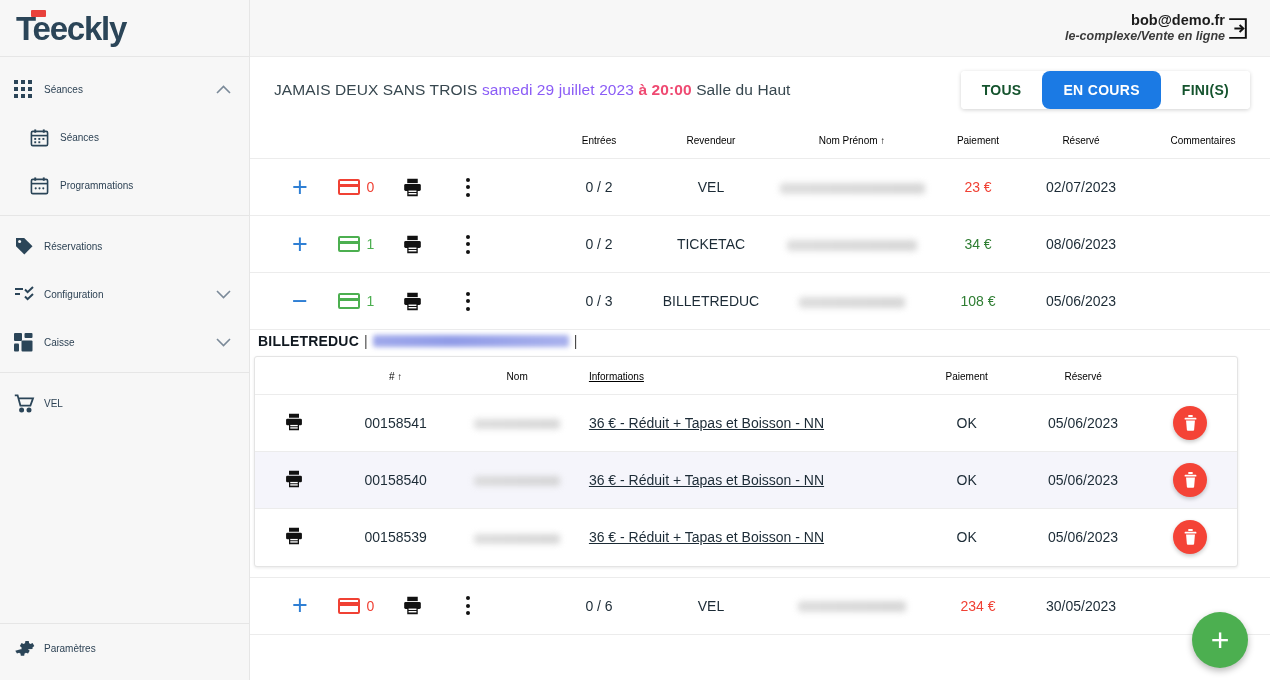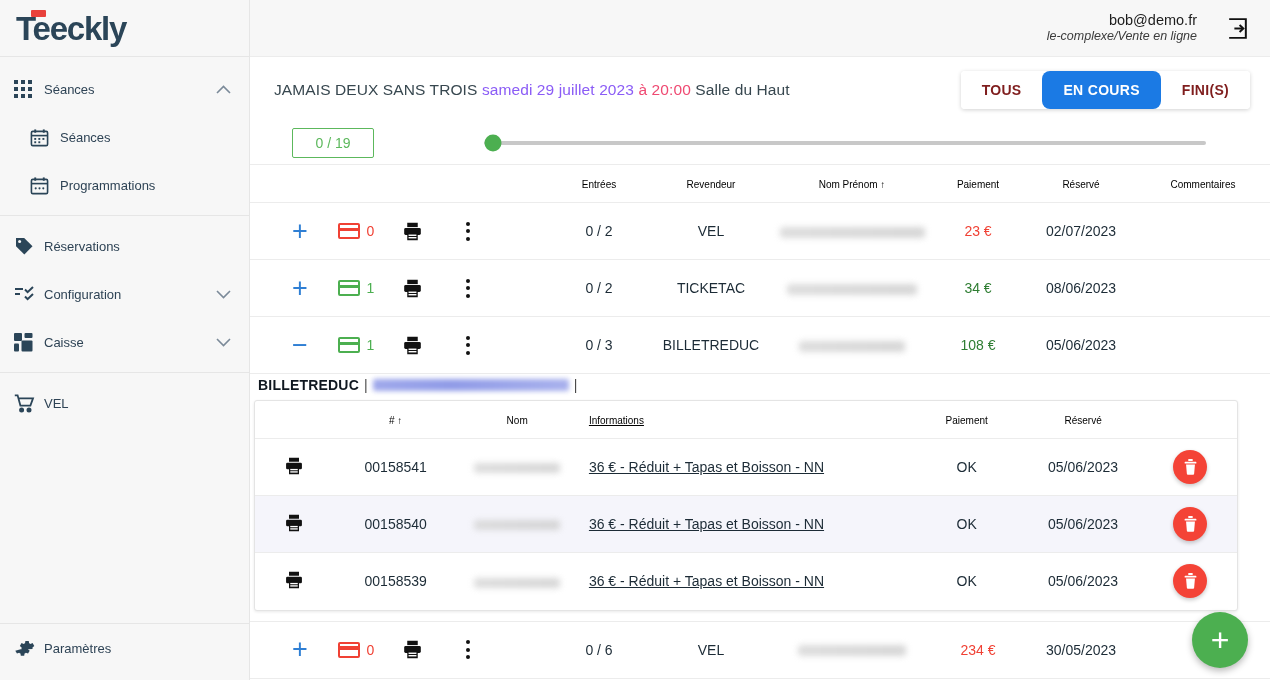--- a/index.html
+++ b/index.html
@@ -45,21 +45,21 @@
     border-radius: 1px;
   }
 
   .nav { padding-top: 8px; flex: 1 1 auto; }
   .nav-item {
     display: flex; align-items: center;
     height: 48px;
     padding: 0 18px 0 14px;
     cursor: pointer;
     color: #2e4355;
-    font-size: 13px;
+    font-size: 10px;
   }
   .nav-item .ico {
     width: 30px; min-width: 30px;
     display: flex; align-items: center; justify-content: flex-start;
     color: #2b4558;
   }
   .nav-item .label { flex: 1 1 auto; }
   .nav-item .chev { color: #7b8a99; display: flex; align-items: center; }
   .nav-item.sub { padding-left: 30px; }
   .nav-item.sub .ico { width: 30px; min-width: 30px; }
@@ -70,44 +70,44 @@
   }
 
   
   .main { flex: 1 1 auto; display: flex; flex-direction: column; min-width: 0; background:#fff; }
   .topbar {
     height: 57px; background: #f7f7f7;
     display: flex; align-items: center; justify-content: flex-end;
     padding-right: 20px;
     border-bottom: 1px solid #ececec;
   }
-  .user-block { text-align: right; line-height: 1.25; margin-right: 28px; }
+  .user-block { text-align: right; line-height: 1.25; margin-right: 0; font-weight: bold; }
   .user-email { font-size: 14.5px; color: #1c1c1c; }
   .user-org { font-size: 12.5px; color: #3b3b3b; font-style: italic; }
   .logout-btn { cursor: pointer; display:flex; align-items:center; }
 
   .content { flex: 1 1 auto; overflow: hidden; position: relative; background:#fff; }
 
   .session-header {
     display: flex; align-items: center; justify-content: space-between;
     padding: 14px 20px 12px 24px;
   }
   .session-title { font-size: 15.5px; color: #37474f; letter-spacing: .1px; }
   .session-title .date { color: #8b5cf6; }
-  .session-title .time { color: #ef4a72; }
+  .session-title .time { color: #ef4a72; font-weight: bold; }
 
   .seg-control {
     display: flex; border-radius: 4px; overflow: hidden;
     box-shadow: 0 1px 4px rgba(0,0,0,.18);
     background:#fff;
   }
   .seg {
     padding: 11px 21px;
     font-size: 14px; font-weight: 700;
-    color: #7f1d1d; background: #fff;
+    color: #14532d; background: #fff;
     cursor: pointer; letter-spacing: .3px;
     white-space: nowrap;
   }
   .seg.active { background: #1b7ae4; color: #fff; border-radius: 8px; }
 
   .progress-row {
     display: flex; align-items: center;
     padding: 0 24px 0 24px;
     height: 44px;
     border-bottom: 1px solid #ececec;
@@ -403,27 +403,20 @@
           <span class="time">à 20:00</span>
           <span>Salle du Haut</span>
         </div>
         <div class="seg-control">
           <div class="seg">TOUS</div>
           <div class="seg active">EN COURS</div>
           <div class="seg">FINI(S)</div>
         </div>
       </div>
 
-      <div class="progress-row">
-        <div class="count-box">0 / 19</div>
-        <div class="slider-wrap">
-          <div class="slider-track"></div>
-          <div class="slider-thumb"></div>
-        </div>
-      </div>
 
       <table class="main-tbl">
         <thead>
           <tr>
             <th class="col-actions"></th>
             <th class="col-entrees">Entrées</th>
             <th class="col-revendeur">Revendeur</th>
             <th class="col-nom">Nom Prénom ↑</th>
             <th class="col-paiement">Paiement</th>
             <th class="col-reserve">Réservé</th>

